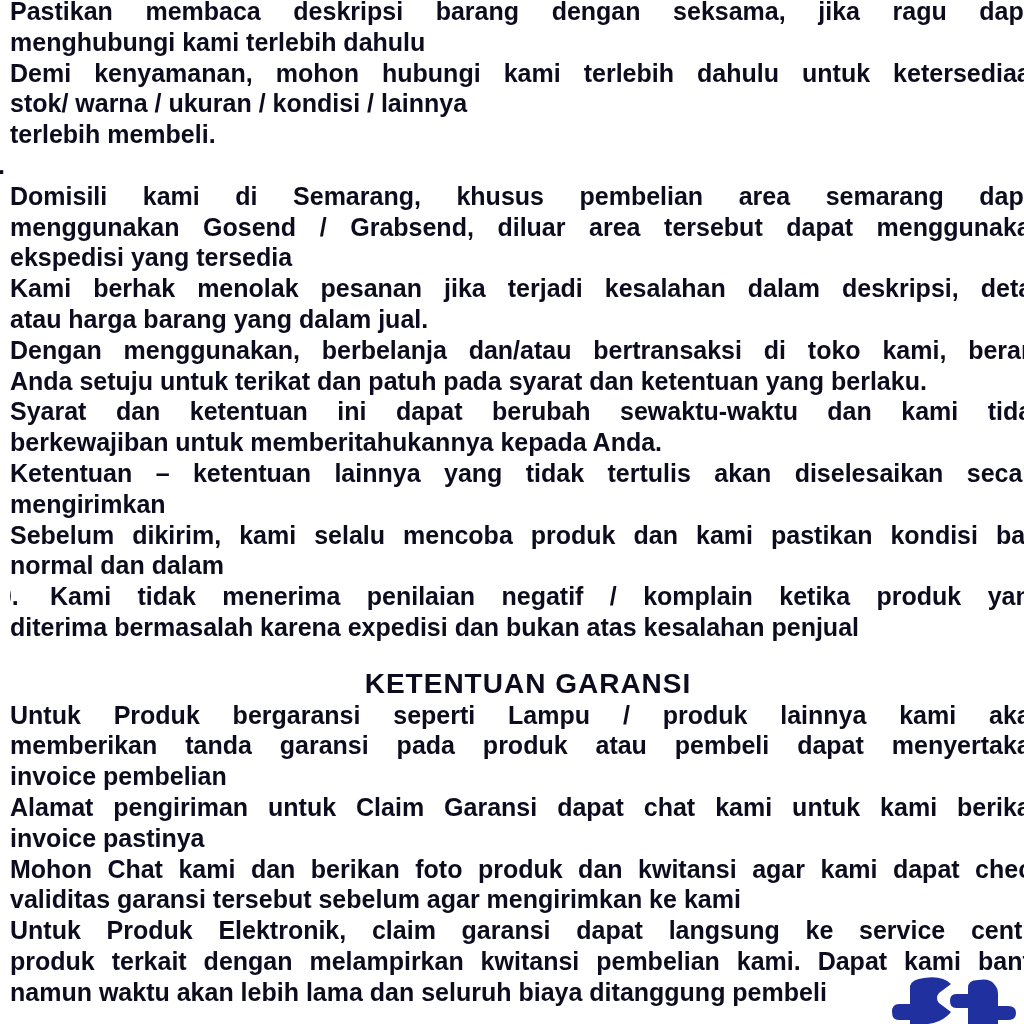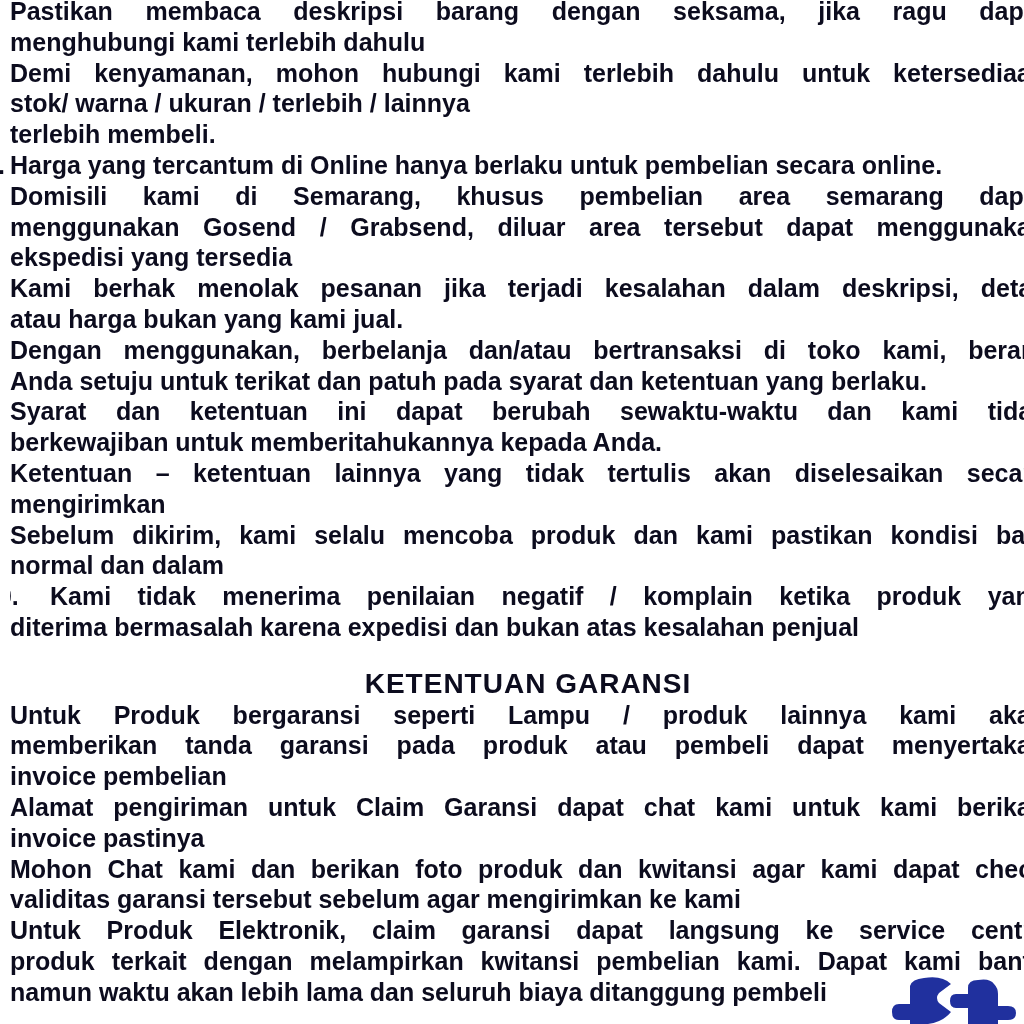--- a/index.html
+++ b/index.html
@@ -55,31 +55,31 @@
 </style>
 </head>
 <body>
 
 <div class="doc">
 
   <div class="line j"><span class="num">1.</span><span>Pastikan membaca deskripsi barang dengan seksama, jika ragu dapat</span></div>
   <div class="line"><span>menghubungi kami terlebih dahulu</span></div>
 
   <div class="line j"><span class="num">2.</span><span>Demi kenyamanan, mohon hubungi kami terlebih dahulu untuk ketersediaan</span></div>
-  <div class="line"><span>stok/ warna / ukuran / terlebih / lainnya</span></div>
+  <div class="line"><span>stok/ warna / ukuran / kondisi / lainnya</span></div>
   <div class="line"><span>terlebih membeli.</span></div>
 
-  <div class="line"><span class="num">3.</span><span>Harga yang tercantum di Online hanya berlaku untuk pembelian secara online.</span></div>
+  <div class="line"><span class="num">3.</span></div>
 
   <div class="line j"><span class="num">4.</span><span>Domisili kami di Semarang, khusus pembelian area semarang dapat</span></div>
   <div class="line j"><span>menggunakan Gosend / Grabsend, diluar area tersebut dapat menggunakan</span></div>
   <div class="line"><span>ekspedisi yang tersedia</span></div>
 
   <div class="line j"><span class="num">5.</span><span>Kami berhak menolak pesanan jika terjadi kesalahan dalam deskripsi, detail</span></div>
-  <div class="line"><span>atau harga bukan yang kami jual.</span></div>
+  <div class="line"><span>atau harga barang yang dalam jual.</span></div>
 
   <div class="line j"><span class="num">6.</span><span>Dengan menggunakan, berbelanja dan/atau bertransaksi di toko kami, berarti</span></div>
   <div class="line"><span>Anda setuju untuk terikat dan patuh pada syarat dan ketentuan yang berlaku.</span></div>
 
   <div class="line j"><span class="num">7.</span><span>Syarat dan ketentuan ini dapat berubah sewaktu-waktu dan kami tidak</span></div>
   <div class="line"><span>berkewajiban untuk memberitahukannya kepada Anda.</span></div>
 
   <div class="line j"><span class="num">8.</span><span>Ketentuan – ketentuan lainnya yang tidak tertulis akan diselesaikan secara</span></div>
   <div class="line"><span>mengirimkan</span></div>
 

